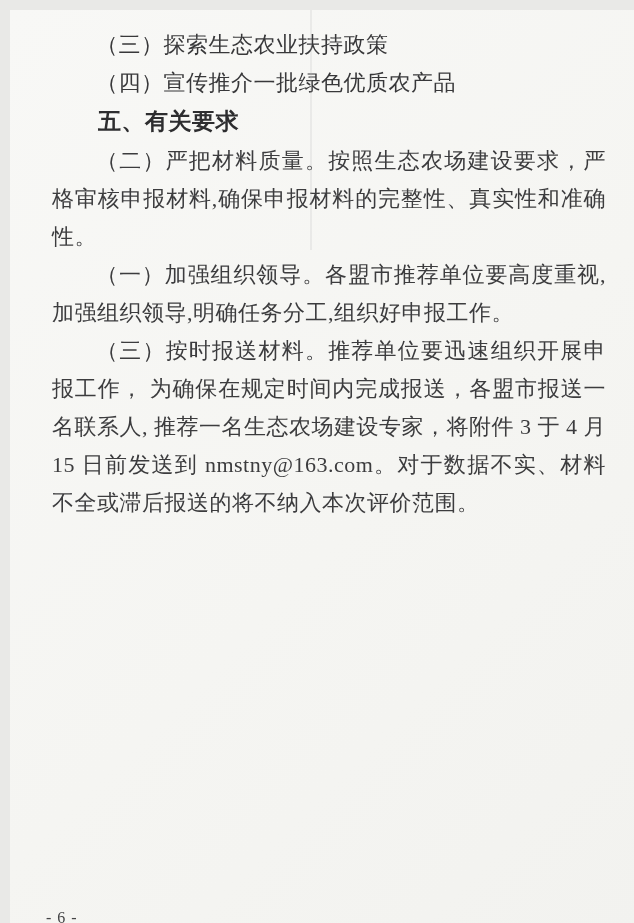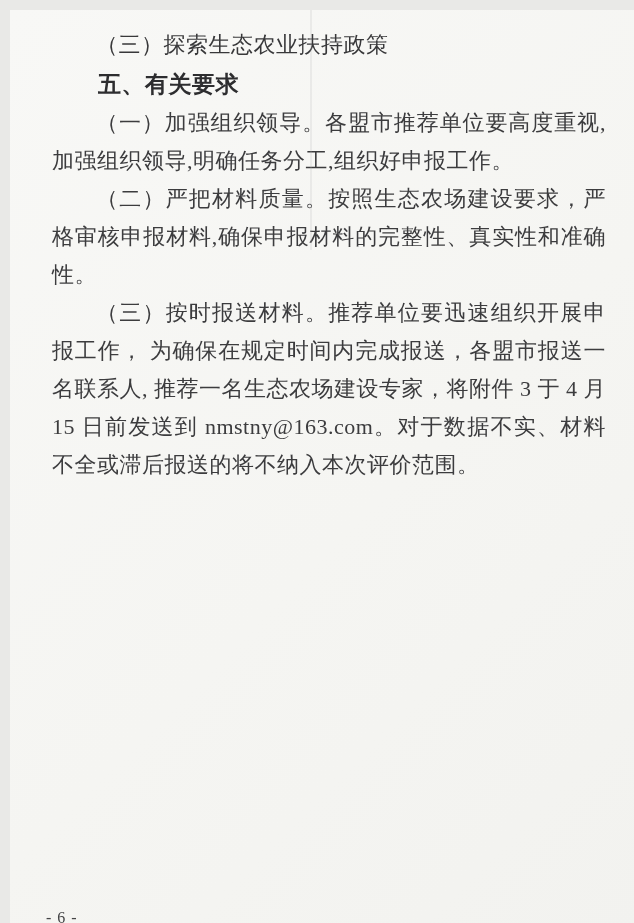--- a/index.html
+++ b/index.html
@@ -37,21 +37,21 @@
     text-align: justify;
     text-indent: 2em;
     letter-spacing: 0.5px;
     word-break: break-all;
   }
   .kai-heading {
     color: #38383a;
     text-align: left;
   }
   .bold-heading {
-    font-family: Liberation Sans, sans-serif;
+    font-family: Liberation Serif, serif;
     font-weight: 700;
     font-size: 23px;
     color: #2d2d2f;
     text-align: left;
     line-height: 40px;
   }
   .page-number {
     position: absolute;
     left: 36px;
     bottom: 6px;
@@ -61,24 +61,25 @@
     font-family: "Liberation Serif", "DejaVu Serif", serif;
   }
 </style>
 </head>
 <body>
 
 <div class="page">
   <p class="kai-heading">（三）探索生态农业扶持政策</p>
 
 
+  <p class="kai-heading">（四）宣传推介一批绿色优质农产品</p>
 
 
   <p class="bold-heading">五、有关要求</p>
 
+  <p class="body-para">（二）严把材料质量。按照生态农场建设要求，严格审核申报材料,确保申报材料的完整性、真实性和准确性。</p>
+
   <p class="body-para">（一）加强组织领导。各盟市推荐单位要高度重视,加强组织领导,明确任务分工,组织好申报工作。</p>
-
-  <p class="body-para">（二）严把材料质量。按照生态农场建设要求，严格审核申报材料,确保申报材料的完整性、真实性和准确性。</p>
 
   <p class="body-para">（三）按时报送材料。推荐单位要迅速组织开展申报工作， 为确保在规定时间内完成报送，各盟市报送一名联系人, 推荐一名生态农场建设专家，将附件 3 于 4 月 15 日前发送到 nmstny@163.com。对于数据不实、材料不全或滞后报送的将不纳入本次评价范围。</p>
 
   <div class="page-number">- 6 -</div>
 </div>
 
 </body></html>

